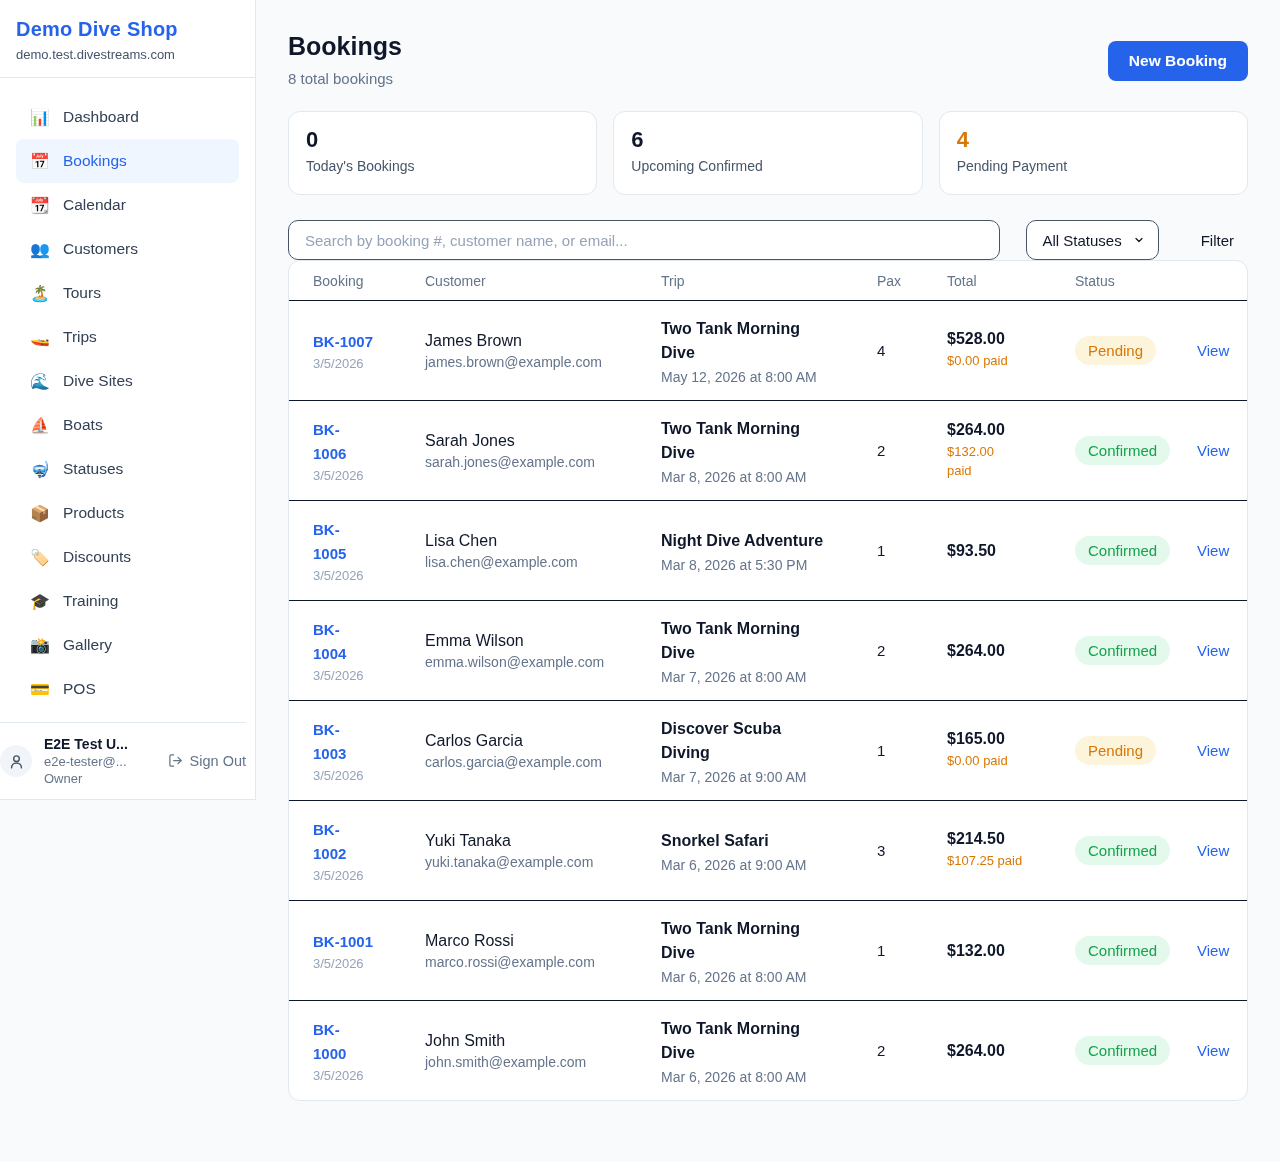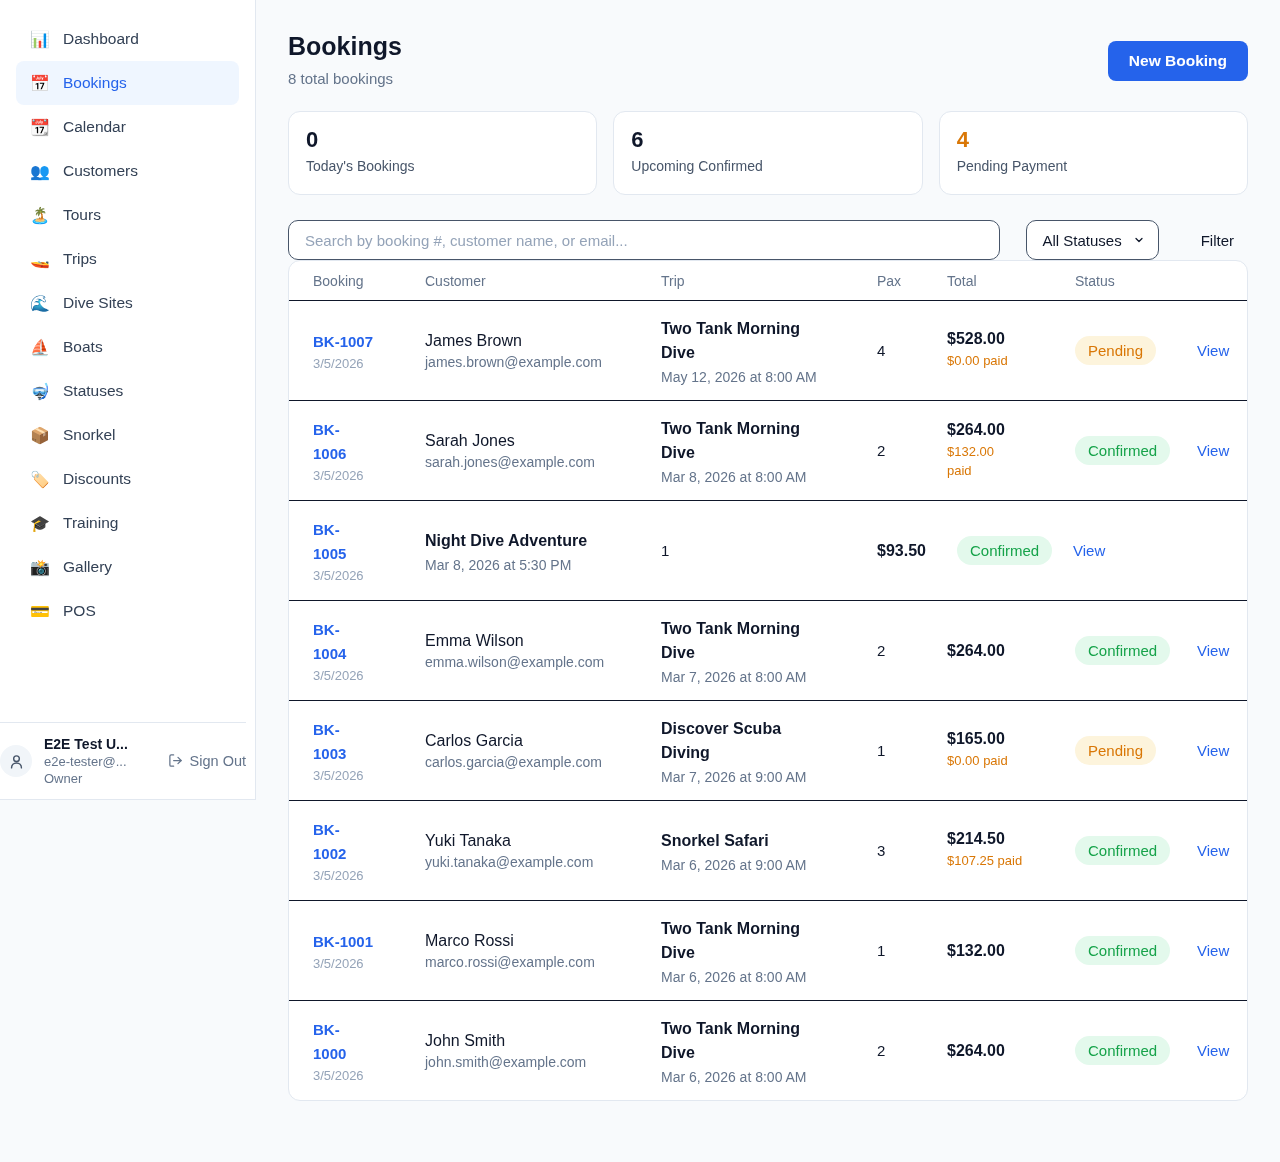--- a/index.html
+++ b/index.html
@@ -99,20 +99,24 @@
     display:inline-block; font-size:15px; font-weight:500;
     padding:6px 13px; border-radius:999px;
   }
   .view-link { font-size:15px; font-weight:500; color:#2563eb; cursor:pointer; text-decoration:none; padding-left:8px; }
   .icon-svg { display:block; }
 </style>
 </head>
 <body>
 
 <aside class="sidebar">
+  <div class="sidebar-header">
+    <div class="shop-name">Demo Dive Shop</div>
+    <div class="shop-domain">demo.test.divestreams.com</div>
+  </div>
 
   <nav class="nav" id="nav">
       <div class="nav-item">
       <span class="nav-icon">📊</span>
       <span class="nav-label">Dashboard</span>
     </div>
       <div class="nav-item active">
       <span class="nav-icon">📅</span>
       <span class="nav-label">Bookings</span>
     </div>
@@ -139,21 +143,21 @@
       <div class="nav-item">
       <span class="nav-icon">⛵</span>
       <span class="nav-label">Boats</span>
     </div>
       <div class="nav-item">
       <span class="nav-icon">🤿</span>
       <span class="nav-label">Statuses</span>
     </div>
       <div class="nav-item">
       <span class="nav-icon">📦</span>
-      <span class="nav-label">Snorkel</span>
+      <span class="nav-label">Products</span>
     </div>
       <div class="nav-item">
       <span class="nav-icon">🏷️</span>
       <span class="nav-label">Discounts</span>
     </div>
       <div class="nav-item">
       <span class="nav-icon">🎓</span>
       <span class="nav-label">Training</span>
     </div>
       <div class="nav-item">
@@ -290,20 +294,24 @@
         <a class="view-link">View</a>
       </div>
     </div>
         <div class="tgrid trow">
       <div class="cell">
         <a class="bk-id">BK-
 1005</a>
         <div class="bk-date">3/5/2026</div>
       </div>
       <div class="cell">
+        <div class="cust-name">Lisa Chen</div>
+        <div class="cust-email">lisa.chen@example.com</div>
+      </div>
+      <div class="cell">
         <div class="trip-name">Night Dive Adventure</div>
         <div class="trip-time">Mar 8, 2026 at 5:30 PM</div>
       </div>
       <div class="cell pax">1</div>
       <div class="cell">
         <div class="total-amt">$93.50</div>
 
       </div>
       <div class="cell cell-status">
         <span class="badge" style="background: rgb(227, 249, 236); color: rgb(22, 163, 74);">Confirmed</span>

